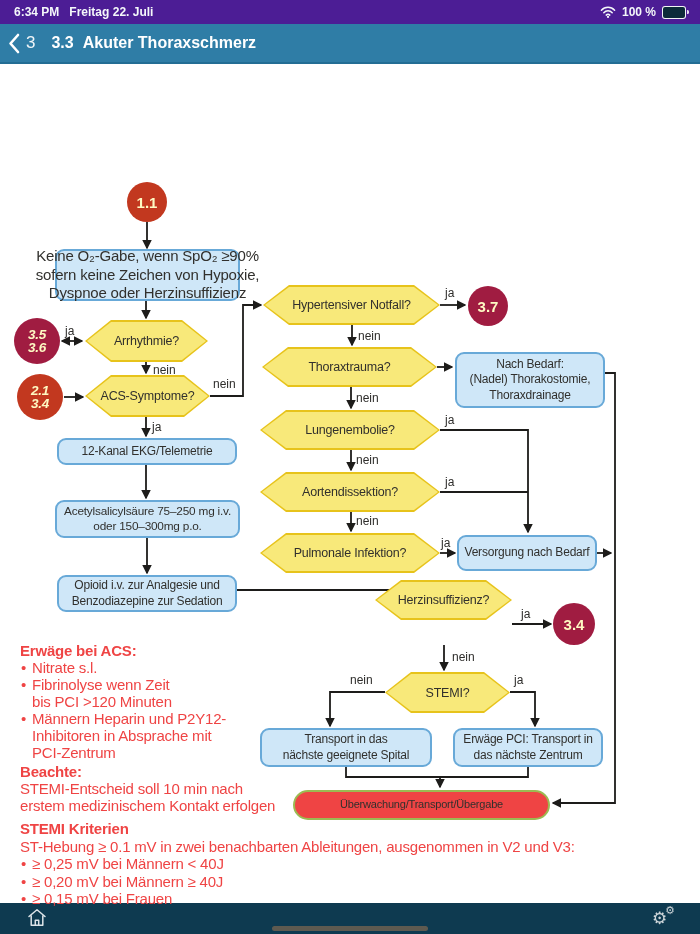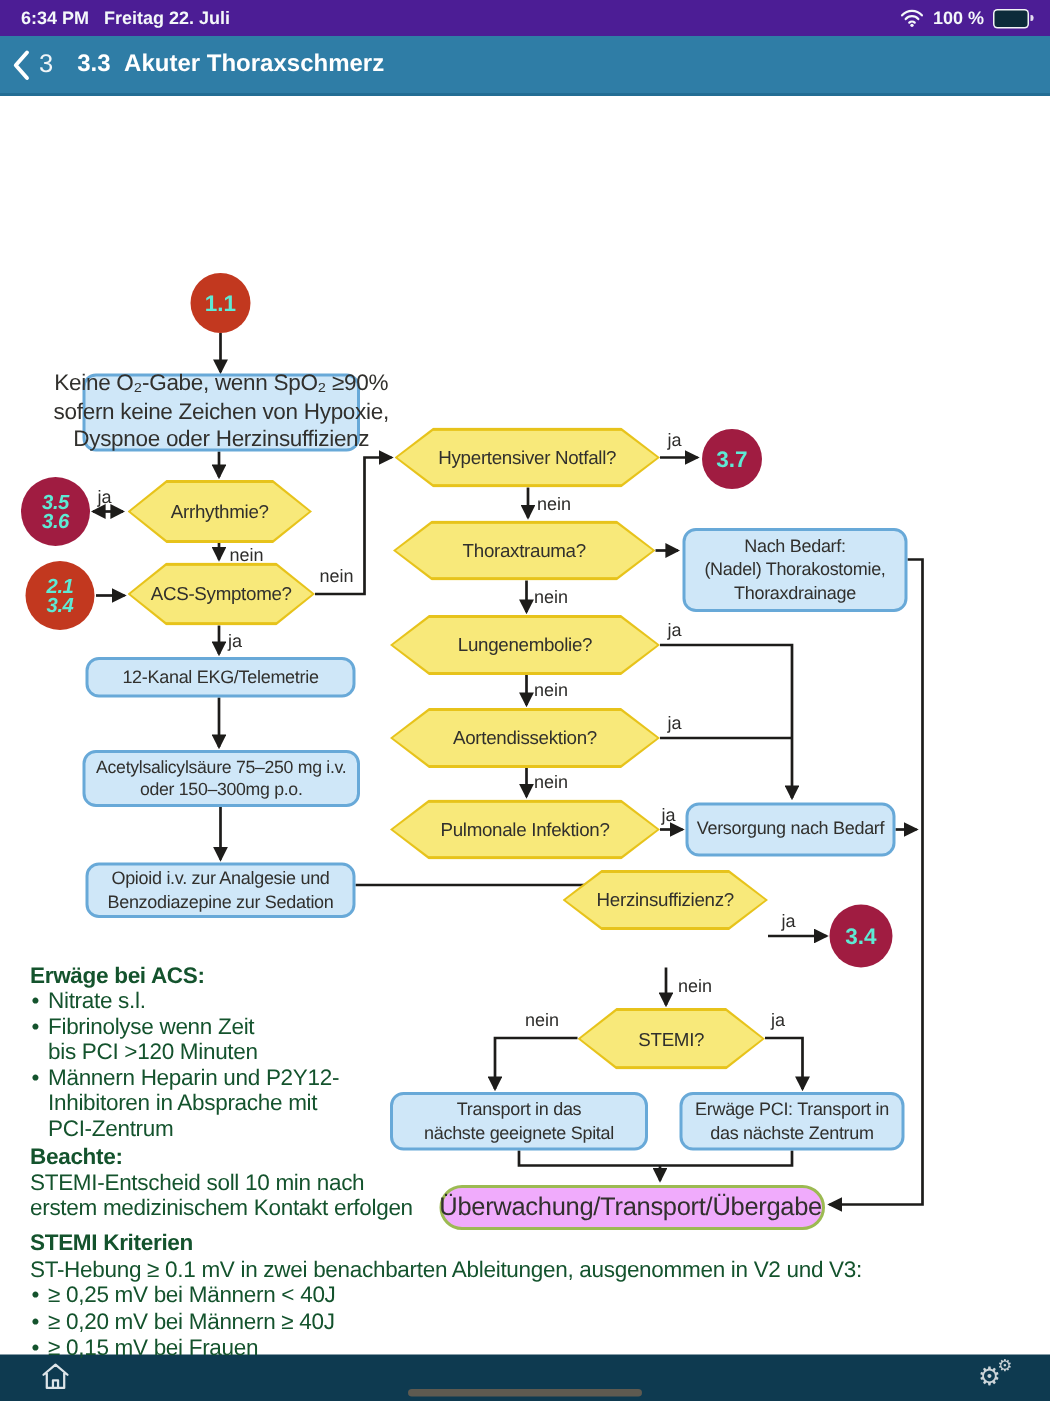--- a/index.html
+++ b/index.html
@@ -24,36 +24,36 @@
   .tb-home{position:absolute;left:27px;top:5px;}
   .tb-gears{position:absolute;right:20px;top:4px;width:28px;height:24px;color:#cdd5d9;}
   .gear-big{position:absolute;left:0;top:3px;font-size:17px;line-height:17px;font-family:"DejaVu Sans",sans-serif;}
   .gear-small{position:absolute;left:13px;top:-2px;font-size:11px;line-height:11px;font-family:"DejaVu Sans",sans-serif;}
   .home-indicator{position:absolute;left:50%;transform:translateX(-50%);bottom:3px;width:156px;height:5px;border-radius:3px;background:#5e5a50;}
   
   .wires{position:absolute;left:0;top:0;z-index:1;}
   .bx{position:absolute;z-index:2;background:#cfe7f8;border:2px solid #68a9d8;border-radius:9px;
       display:flex;flex-direction:column;justify-content:center;align-items:center;text-align:center;
       box-sizing:border-box;font-size:12px;line-height:1.26;color:#31302d;letter-spacing:-0.2px;white-space:nowrap;}
-  .bx.green{background:#f0abfc;border-color:#9cba52;border-radius:15px;font-size:17px;align-items:flex-end;}
+  .bx.green{background:#ef4444;border-color:#9cba52;border-radius:15px;font-size:11px;}
   .hex{position:absolute;z-index:2;}
   .hex-b{position:absolute;inset:0;background:#e7c31b;
          clip-path:polygon(0 50%,26px 0,calc(100% - 26px) 0,100% 50%,calc(100% - 26px) 100%,26px 100%);}
   .hex-f{position:absolute;inset:2px;background:#f8e97a;
          clip-path:polygon(0 50%,24px 0,calc(100% - 24px) 0,100% 50%,calc(100% - 24px) 100%,24px 100%);}
   .hex-t{position:absolute;inset:0;display:flex;align-items:center;justify-content:center;
          font-size:12.5px;color:#31302d;letter-spacing:-0.2px;white-space:nowrap;}
-  .circ{position:absolute;z-index:2;border-radius:50%;color:#5eead4;font-weight:700;
+  .circ{position:absolute;z-index:2;border-radius:50%;color:#fef9c3;font-weight:700;
         display:flex;flex-direction:column;align-items:center;justify-content:center;text-align:center;line-height:1;}
   .circ.red{background:#c2381f;}
   .circ.maroon{background:#a01c41;}
   .circ.two{font-size:13.5px;line-height:0.98;letter-spacing:-0.3px;font-style:italic;}
   .el{position:absolute;z-index:3;font-size:12px;color:#2e2d2b;}
   
-  .ngroup{position:absolute;z-index:2;left:20px;color:#14532d;font-size:15px;line-height:17px;letter-spacing:-0.2px;white-space:nowrap;}
+  .ngroup{position:absolute;z-index:2;left:20px;color:#ef4444;font-size:15px;line-height:17px;letter-spacing:-0.2px;white-space:nowrap;}
   .nt-h{font-weight:700;}
   .nt-l{position:relative;}
   .nt-l.blt{padding-left:12px;}
   .nt-l.blt::before{content:"•";position:absolute;left:1px;}
   .nt-l.cont{padding-left:12px;}
   .g3{line-height:17.5px;}
 </style>
 </head>
 <body>
 

